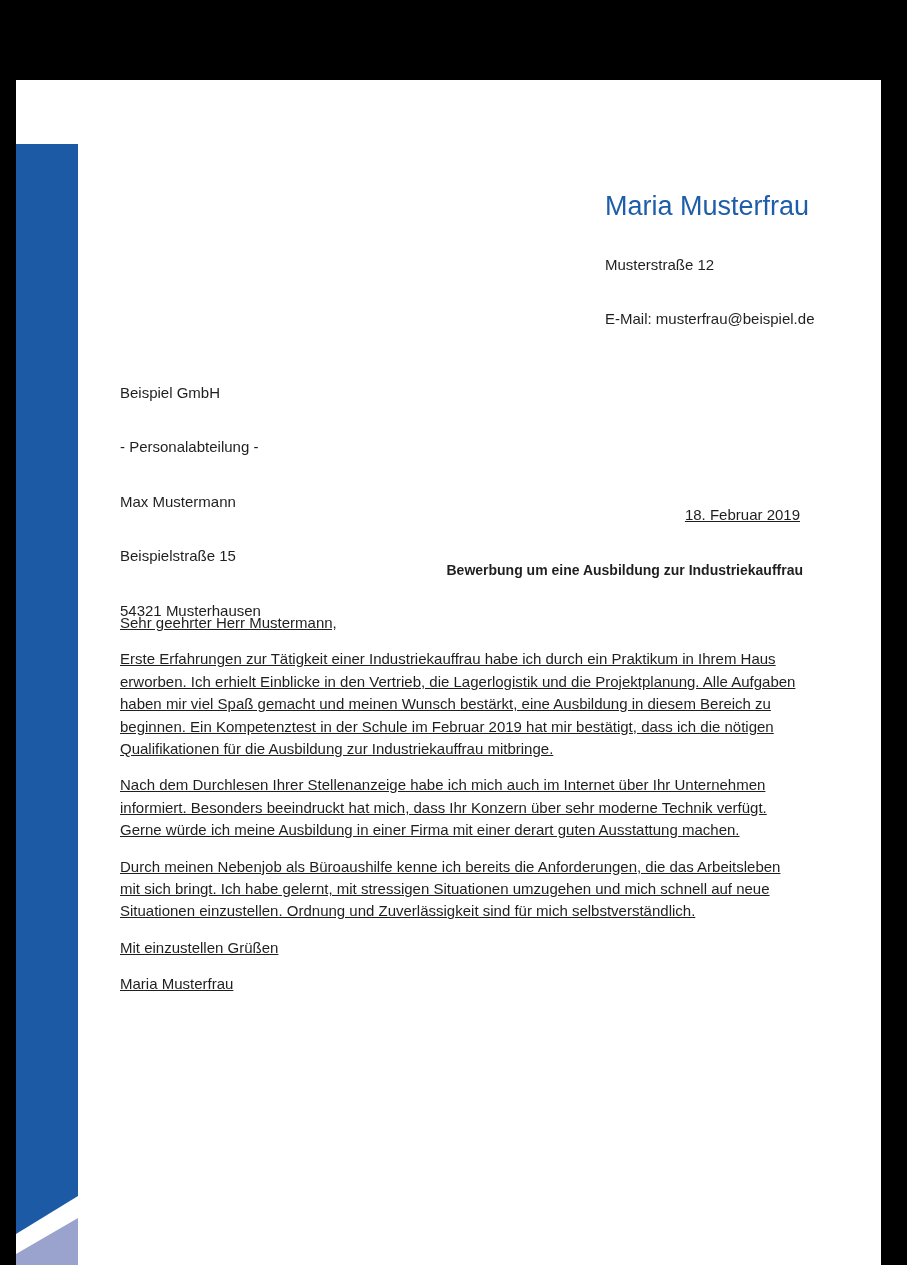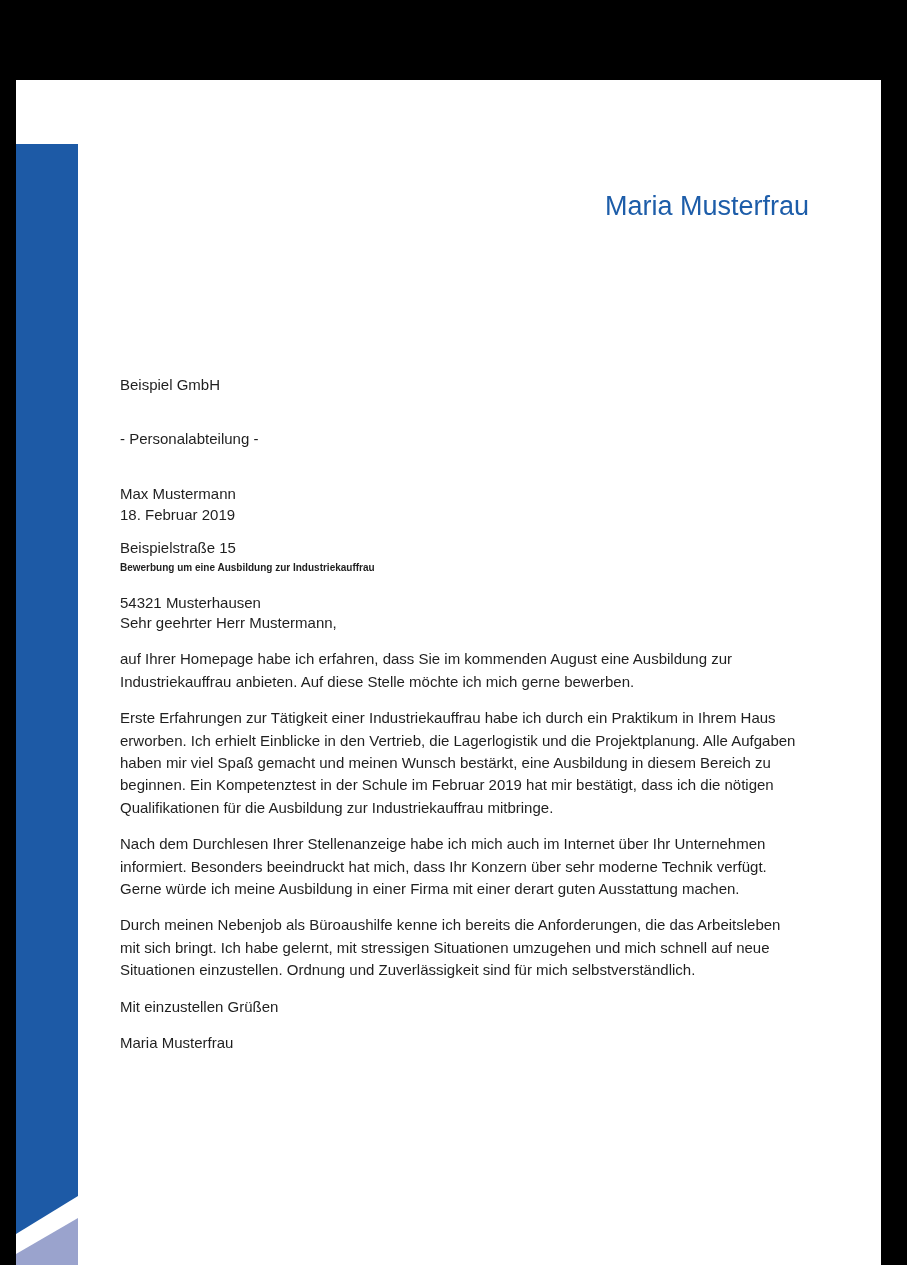--- a/index.html
+++ b/index.html
@@ -66,80 +66,85 @@
     white-space: nowrap;
   }
   .sender-line {
     font-size: 15px;
     line-height: 21.5px;
     white-space: nowrap;
   }
   .recipient {
     position: absolute;
     left: 104px;
-    top: 230px;
+    top: 238px;
     font-size: 15px;
     line-height: 22.4px;
   }
   .date-row {
     position: absolute;
     left: 104px;
     top: 394px;
     width: 680px;
+    text-align: right;
     font-size: 15px;
+    text-decoration: underline;
   }
   .subject {
     position: absolute;
     left: 104px;
     top: 450px;
     width: 683px;
-    font-size: 10px;
+    font-size: 14px;
     font-weight: bold;
+    text-align: right;
   }
   .letter-body {
     position: absolute;
     left: 104px;
     top: 500px;
     width: 683px;
     font-size: 15px;
     line-height: 22.4px;
+    text-decoration: underline;
   }
   .letter-body p { margin: 0 0 14px 0; }
   .signature { margin-top: 35px; }
 </style>
 </head>
 <body>
 
 <div class="canvas">
   <div class="page">
 
     <div class="sidebar">
       <div class="sidebar-top"></div>
       <div class="sidebar-bottom"></div>
     </div>
 
     <div class="sender">
       <div class="sender-name">Maria Musterfrau</div>
+      <div class="sender-line">Musterstraße 12</div>
+      <div class="sender-line">E-Mail: musterfrau@beispiel.de</div>
     </div>
 
     <div class="recipient">
       <div>Beispiel GmbH</div>
       <div>- Personalabteilung -</div>
       <div>Max Mustermann</div>
       <div>Beispielstraße 15</div>
       <div>54321 Musterhausen</div>
     </div>
 
     <div class="date-row">18. Februar 2019</div>
 
     <div class="subject">Bewerbung um eine Ausbildung zur Industriekauffrau</div>
 
     <div class="letter-body">
       <p>Sehr geehrter Herr Mustermann,</p>
-      <p>auf Ihrer Homepage habe ich erfahren, dass Sie im kommenden August eine Ausbildung zur Industriekauffrau anbieten. Auf diese Stelle möchte ich mich gerne bewerben.</p>
       <p>Erste Erfahrungen zur Tätigkeit einer Industriekauffrau habe ich durch ein Praktikum in Ihrem Haus erworben. Ich erhielt Einblicke in den Vertrieb, die Lagerlogistik und die Projektplanung. Alle Aufgaben haben mir viel Spaß gemacht und meinen Wunsch bestärkt, eine Ausbildung in diesem Bereich zu beginnen. Ein Kompetenztest in der Schule im Februar 2019 hat mir bestätigt, dass ich die nötigen Qualifikationen für die Ausbildung zur Industriekauffrau mitbringe.</p>
       <p>Nach dem Durchlesen Ihrer Stellenanzeige habe ich mich auch im Internet über Ihr Unternehmen informiert. Besonders beeindruckt hat mich, dass Ihr Konzern über sehr moderne Technik verfügt. Gerne würde ich meine Ausbildung in einer Firma mit einer derart guten Ausstattung machen.</p>
       <p>Durch meinen Nebenjob als Büroaushilfe kenne ich bereits die Anforderungen, die das Arbeitsleben mit sich bringt. Ich habe gelernt, mit stressigen Situationen umzugehen und mich schnell auf neue Situationen einzustellen. Ordnung und Zuverlässigkeit sind für mich selbstverständlich.</p>
       <p>Mit einzustellen Grüßen</p>
       <p class="signature">Maria Musterfrau</p>
     </div>
 
   </div>
 </div>
 

